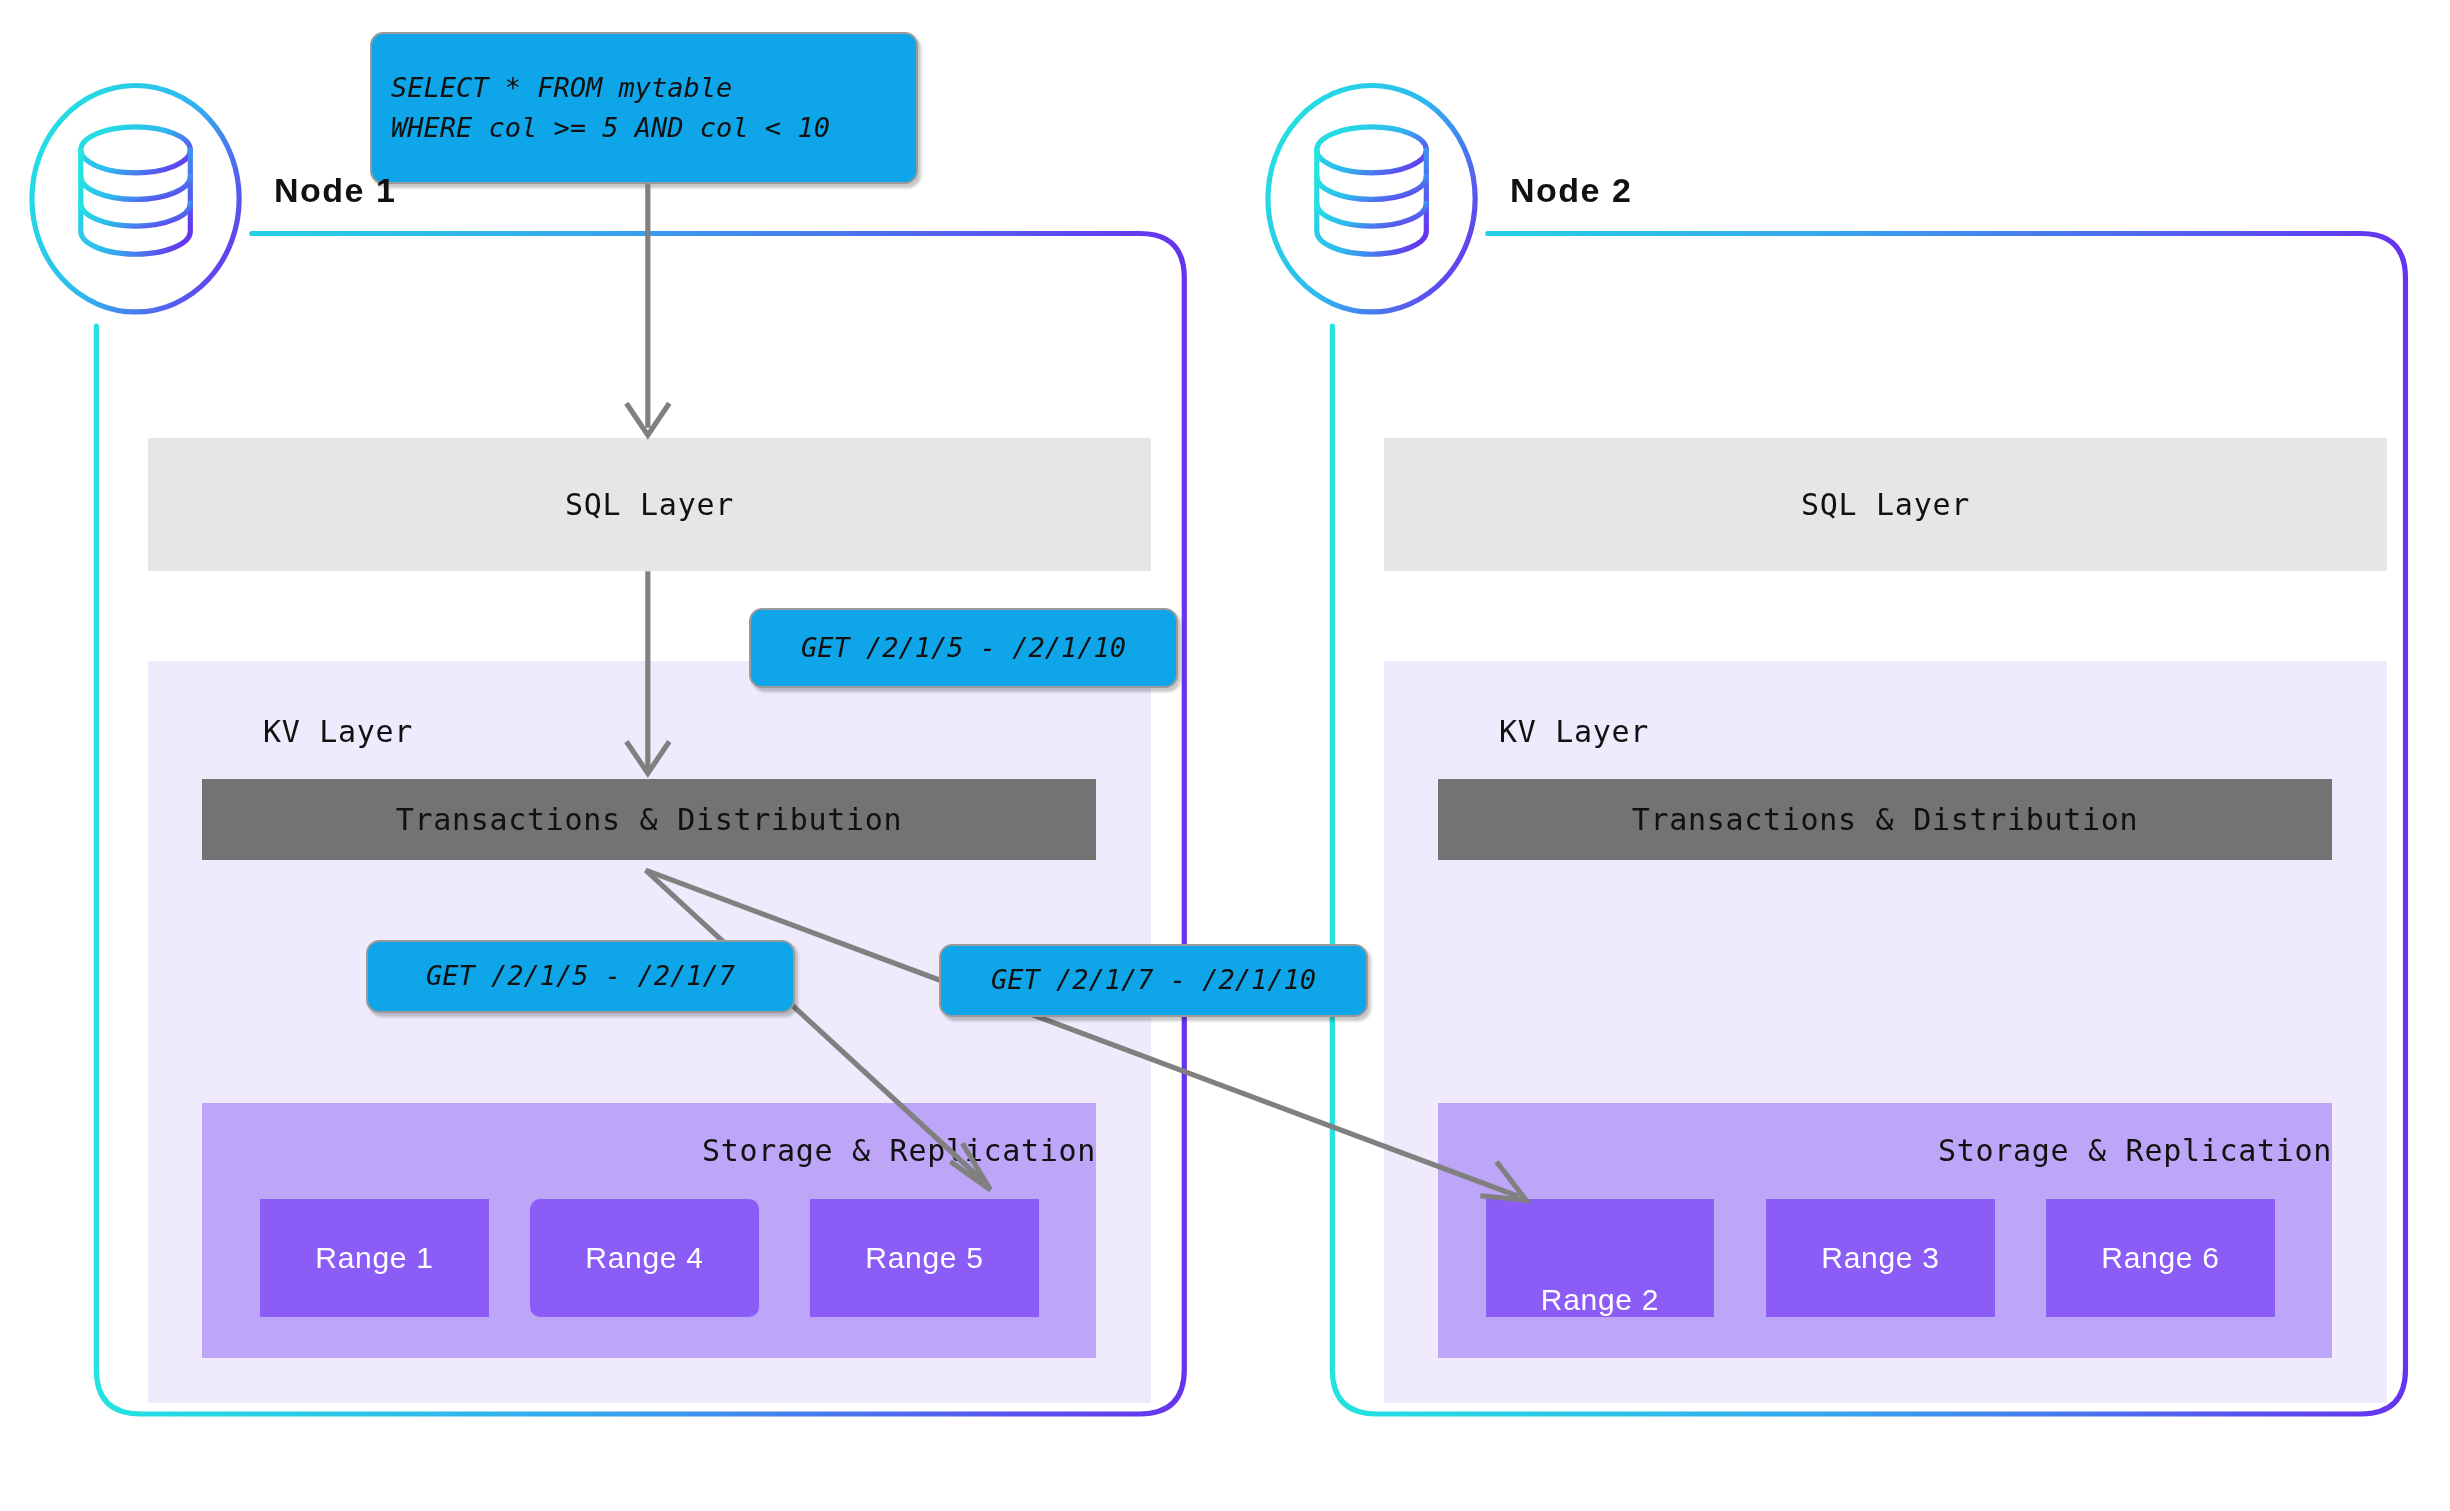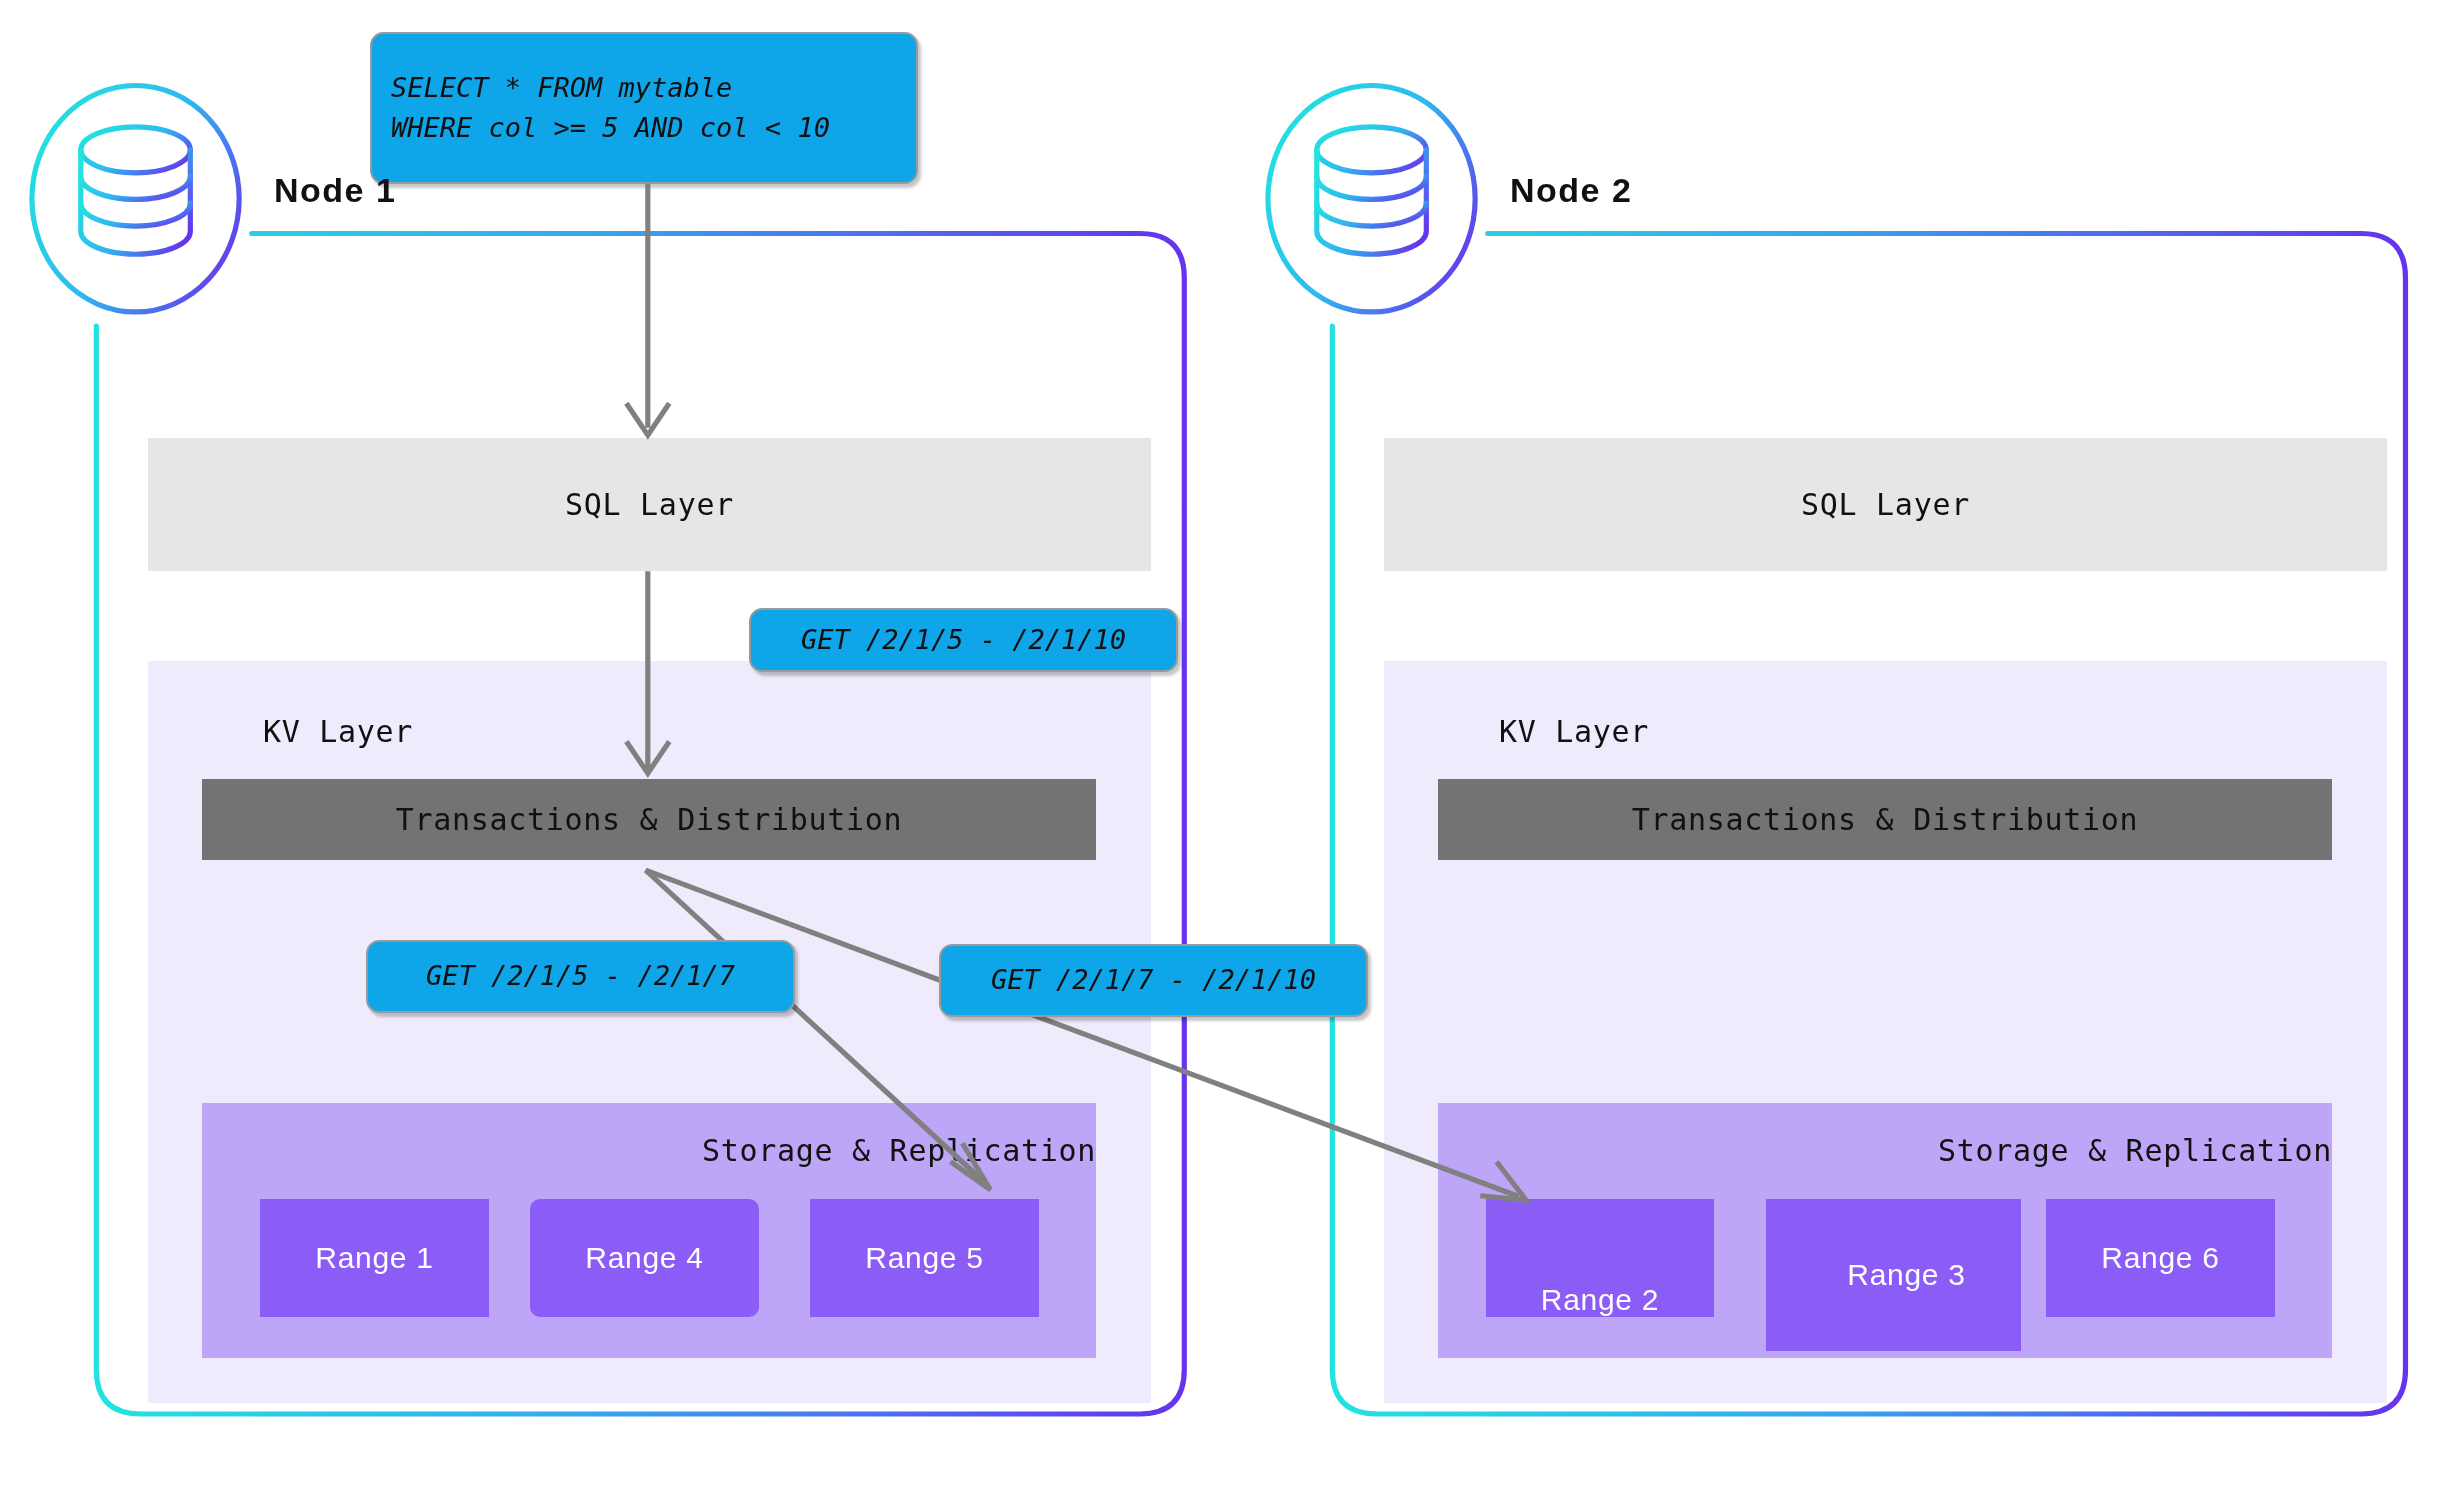--- a/index.html
+++ b/index.html
@@ -148,21 +148,21 @@
   <div class="txn-bar" style="left:1438px;top:779px;width:894px;height:81px;">
     <span>Transactions &amp; Distribution</span>
   </div>
 
   <div class="storage-box" style="left:1438px;top:1103px;width:894px;height:255px;">
     <div class="storage-title" style="top:30px;">Storage &amp; Replication</div>
   </div>
   <div class="range-box" style="left:1486px;top:1199px;width:228px;height:118px;align-items:flex-end;">
     <span>Range 2</span>
   </div>
-  <div class="range-box" style="left:1766px;top:1199px;width:229px;height:152px;padding-left:26px;">
+  <div class="range-box" style="left:1766px;top:1199px;width:229px;height:118px;">
     <span>Range 3</span>
   </div>
   <div class="range-box" style="left:2046px;top:1199px;width:229px;height:118px;align-items:center;">
     <span>Range 6</span>
   </div>
 
   <svg class="arrows" width="2450" height="1511" viewBox="0 0 3310 2042">
     <g stroke="#808080" stroke-width="7" fill="none" stroke-linecap="butt">
 
       <line x1="875" y1="248" x2="875" y2="578"></line>
@@ -172,21 +172,21 @@
       <polyline points="846,1002 875,1045 904,1002" stroke-linejoin="miter"></polyline>
 
       <line x1="872" y1="1176" x2="1328" y2="1596"></line>
       <polyline points="1284,1570 1338,1608 1300,1545" stroke-linejoin="miter"></polyline>
 
       <line x1="872" y1="1176" x2="2052" y2="1617"></line>
       <polyline points="2000,1616 2062,1622 2022,1570" stroke-linejoin="miter"></polyline>
     </g>
   </svg>
 
-  <div class="callout center" style="left:749px;top:608px;width:429px;height:64px;text-align:right;">
+  <div class="callout center" style="left:749px;top:608px;width:429px;height:80px;text-align:right;">
     <span>GET /2/1/5 - /2/1/10</span>
   </div>
 
   <div class="callout center" style="left:366px;top:940px;width:429px;height:73px;">
     <span>GET /2/1/5 - /2/1/7</span>
   </div>
 
   <div class="callout center" style="left:939px;top:944px;width:429px;height:73px;">
     <span>GET /2/1/7 - /2/1/10</span>
   </div>

